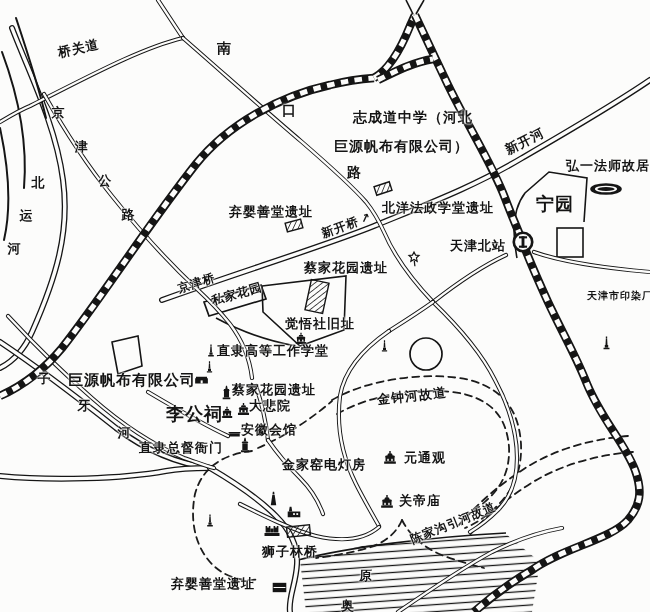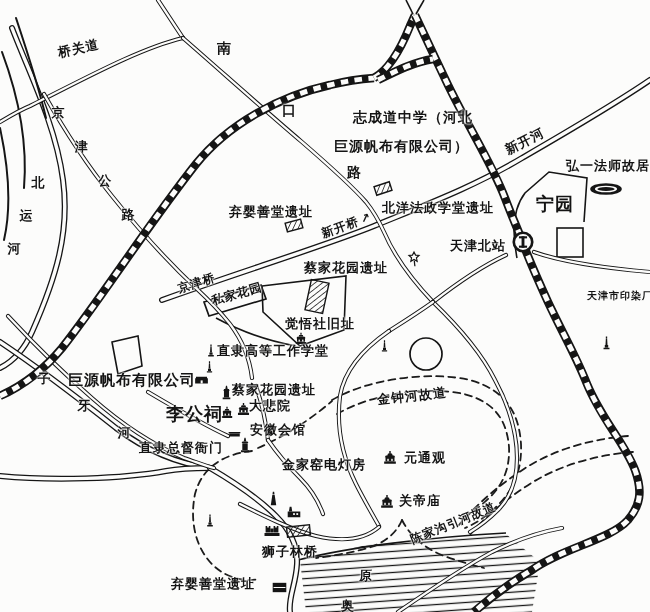--- a/index.html
+++ b/index.html
@@ -286,21 +286,21 @@
       <div class="lbl" style="left: 322px; top: 228px; font-size: 12px; transform: rotate(-20deg); transform-origin: 0px 50%;">新开桥<span style="margin-left: 2px;">↗</span></div>
       <div class="lbl" style="left: 178px; top: 283px; font-size: 12px; transform: rotate(-18deg); transform-origin: 0px 50%;">京津桥</div>
       <div class="lbl" style="left: 212px; top: 295px; font-size: 12px; transform: rotate(-16deg); transform-origin: 0px 50%;">私家花园</div>
       <div class="lbl" style="left: 304px; top: 261px; font-size: 13px;">蔡家花园遗址</div>
       <div class="lbl" style="left: 285px; top: 317px; font-size: 13px;">觉悟社旧址</div>
       <div class="lbl" style="left: 217px; top: 344px; font-size: 13px;">直隶高等工作学堂</div>
       <div class="lbl" style="left: 68px; top: 373px; font-size: 15px;">巨源帆布有限公司</div>
       <div class="lbl" style="left: 232px; top: 383px; font-size: 13px;">蔡家花园遗址</div>
       <div class="lbl" style="left: 166px; top: 405px; font-size: 18px;">李公祠</div>
       <div class="lbl" style="left: 249px; top: 399px; font-size: 13px;">大悲院</div>
-      <div class="lbl" style="left: 241px; top: 423px; font-size: 13px; margin-left: 9px;">安徽会馆</div>
+      <div class="lbl" style="left: 241px; top: 423px; font-size: 13px;">安徽会馆</div>
       <div class="lbl" style="left: 139px; top: 441px; font-size: 13px;">直隶总督衙门</div>
       <div class="lbl" style="left: 282px; top: 458px; font-size: 13px;">金家窑电灯房</div>
       <div class="lbl" style="left: 404px; top: 451px; font-size: 13px;">元通观</div>
       <div class="lbl" style="left: 399px; top: 494px; font-size: 13px;">关帝庙</div>
       <div class="lbl" style="left: 377px; top: 393px; font-size: 13px; transform: rotate(-6deg); transform-origin: 0px 50%;">金钟河故道</div>
       <div class="lbl" style="left: 411px; top: 534px; font-size: 12px; transform: rotate(-22deg); transform-origin: 0px 50%;">陈家沟引河故道</div>
       <div class="lbl" style="left: 262px; top: 545px; font-size: 13px;">狮子林桥</div>
       <div class="lbl" style="left: 171px; top: 577px; font-size: 13px;">弃婴善堂遗址</div>
       <div class="lbl" style="left: 359px; top: 569px; font-size: 13px;">原</div>
       <div class="lbl" style="left: 341px; top: 599px; font-size: 13px;">奥</div>

